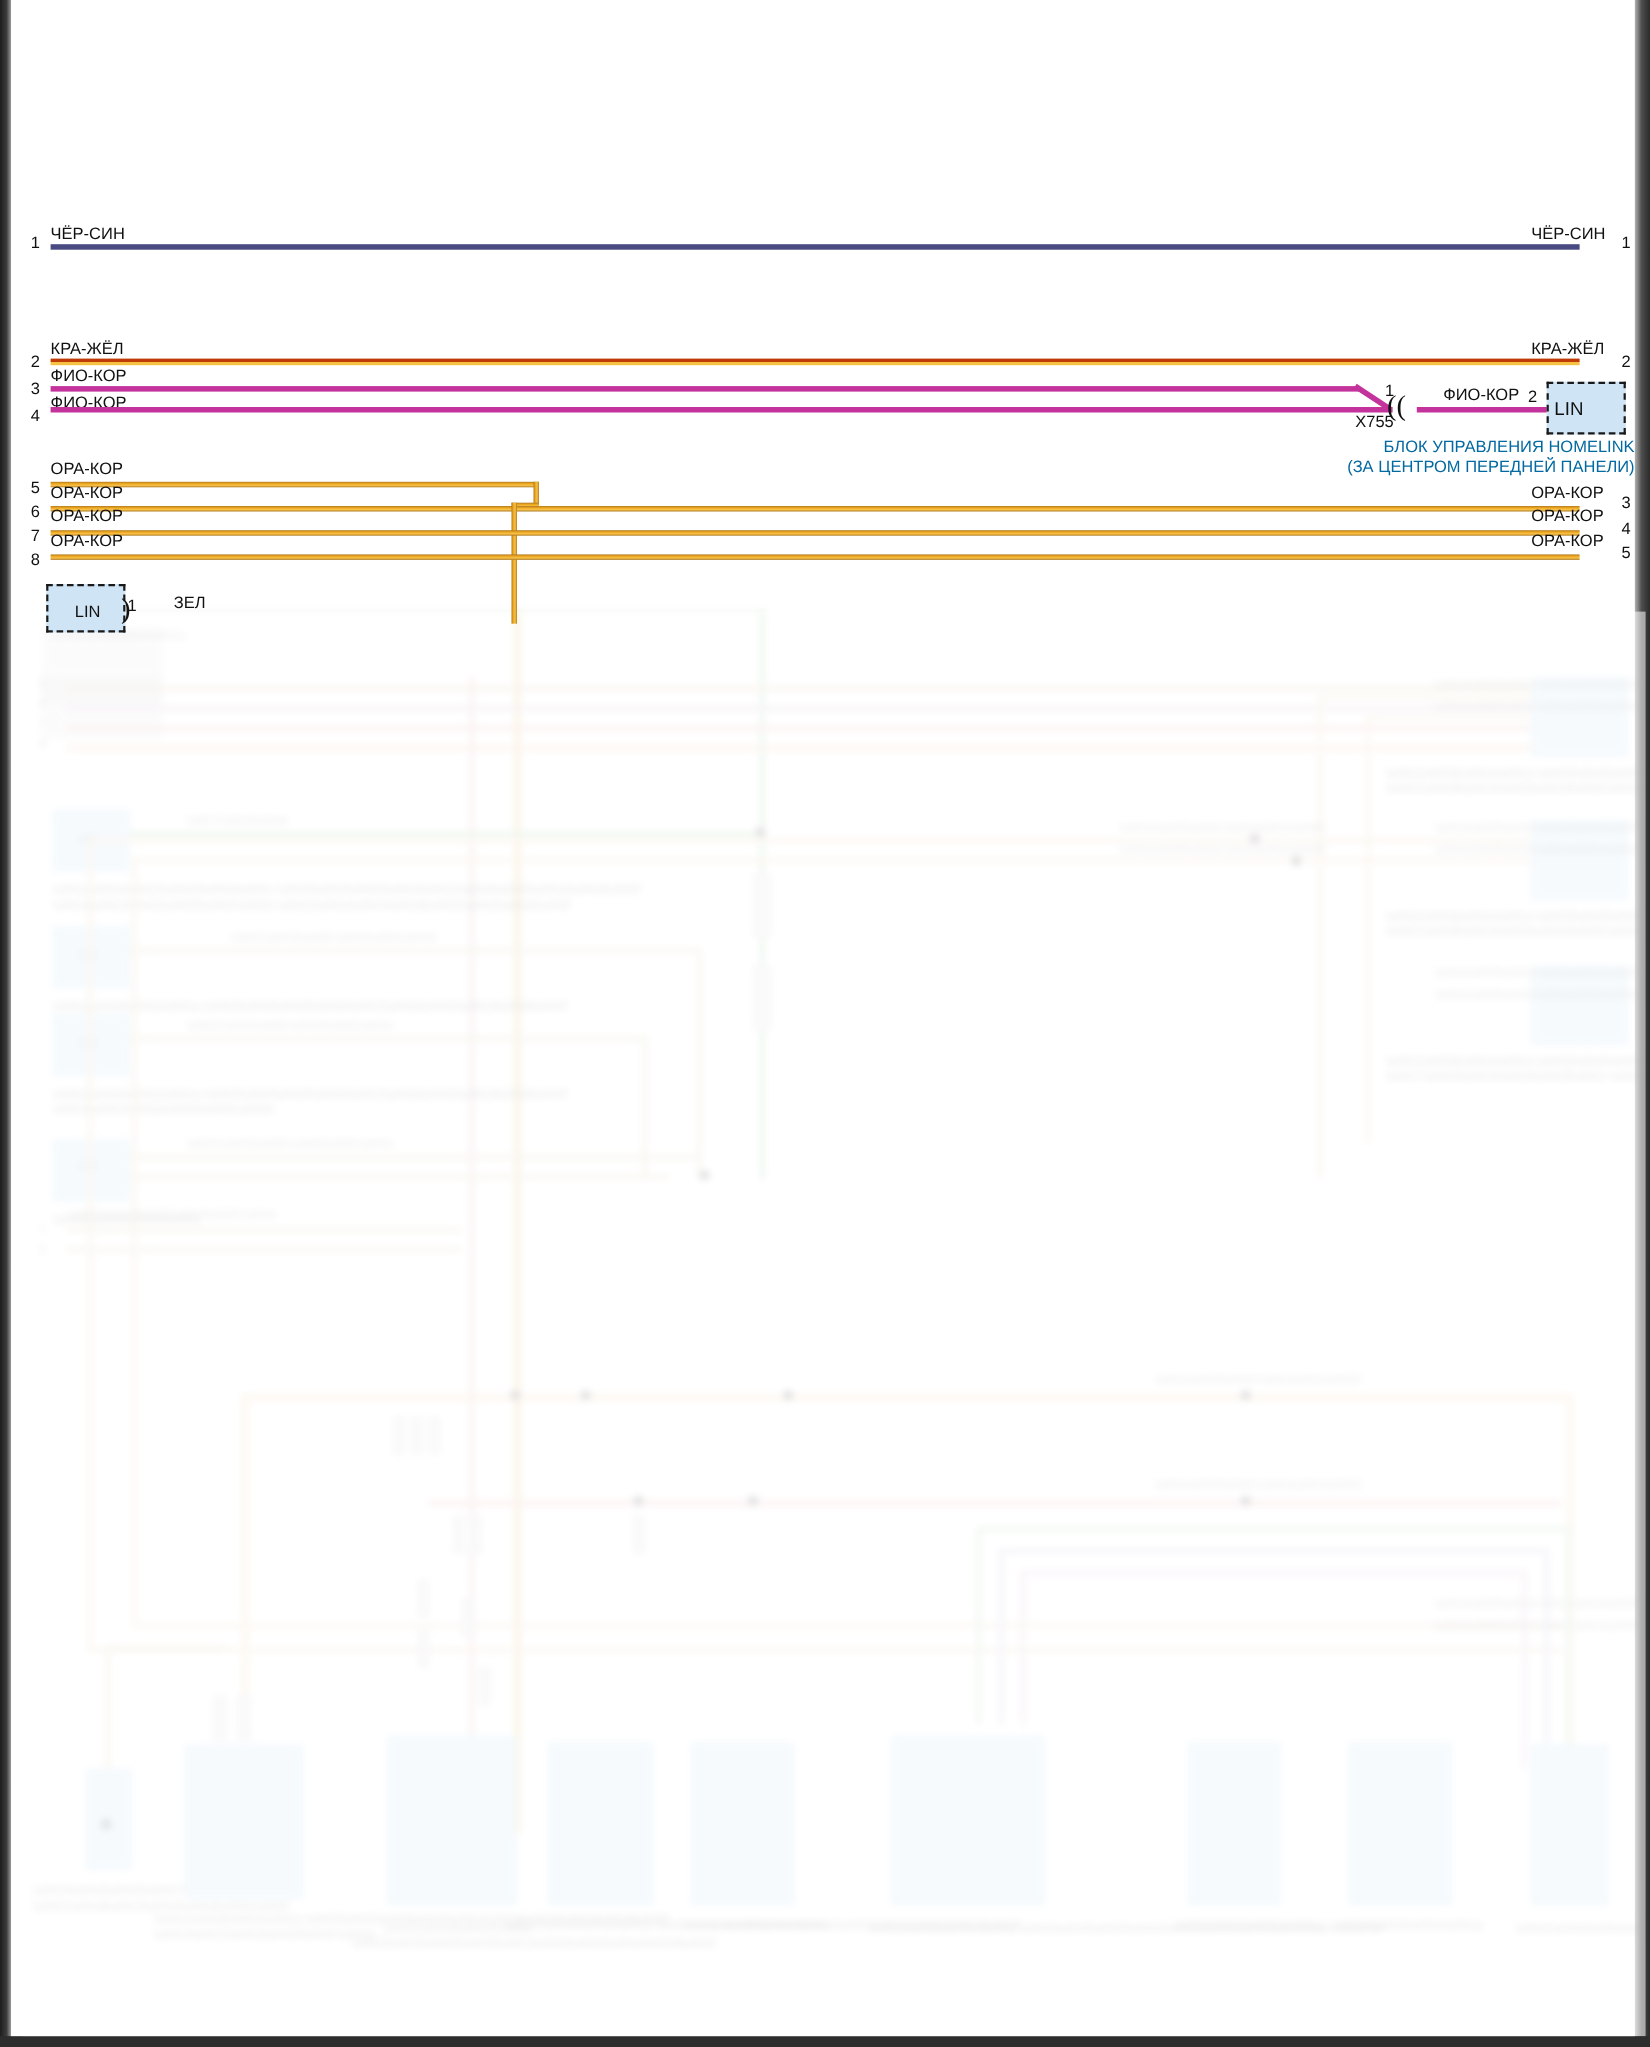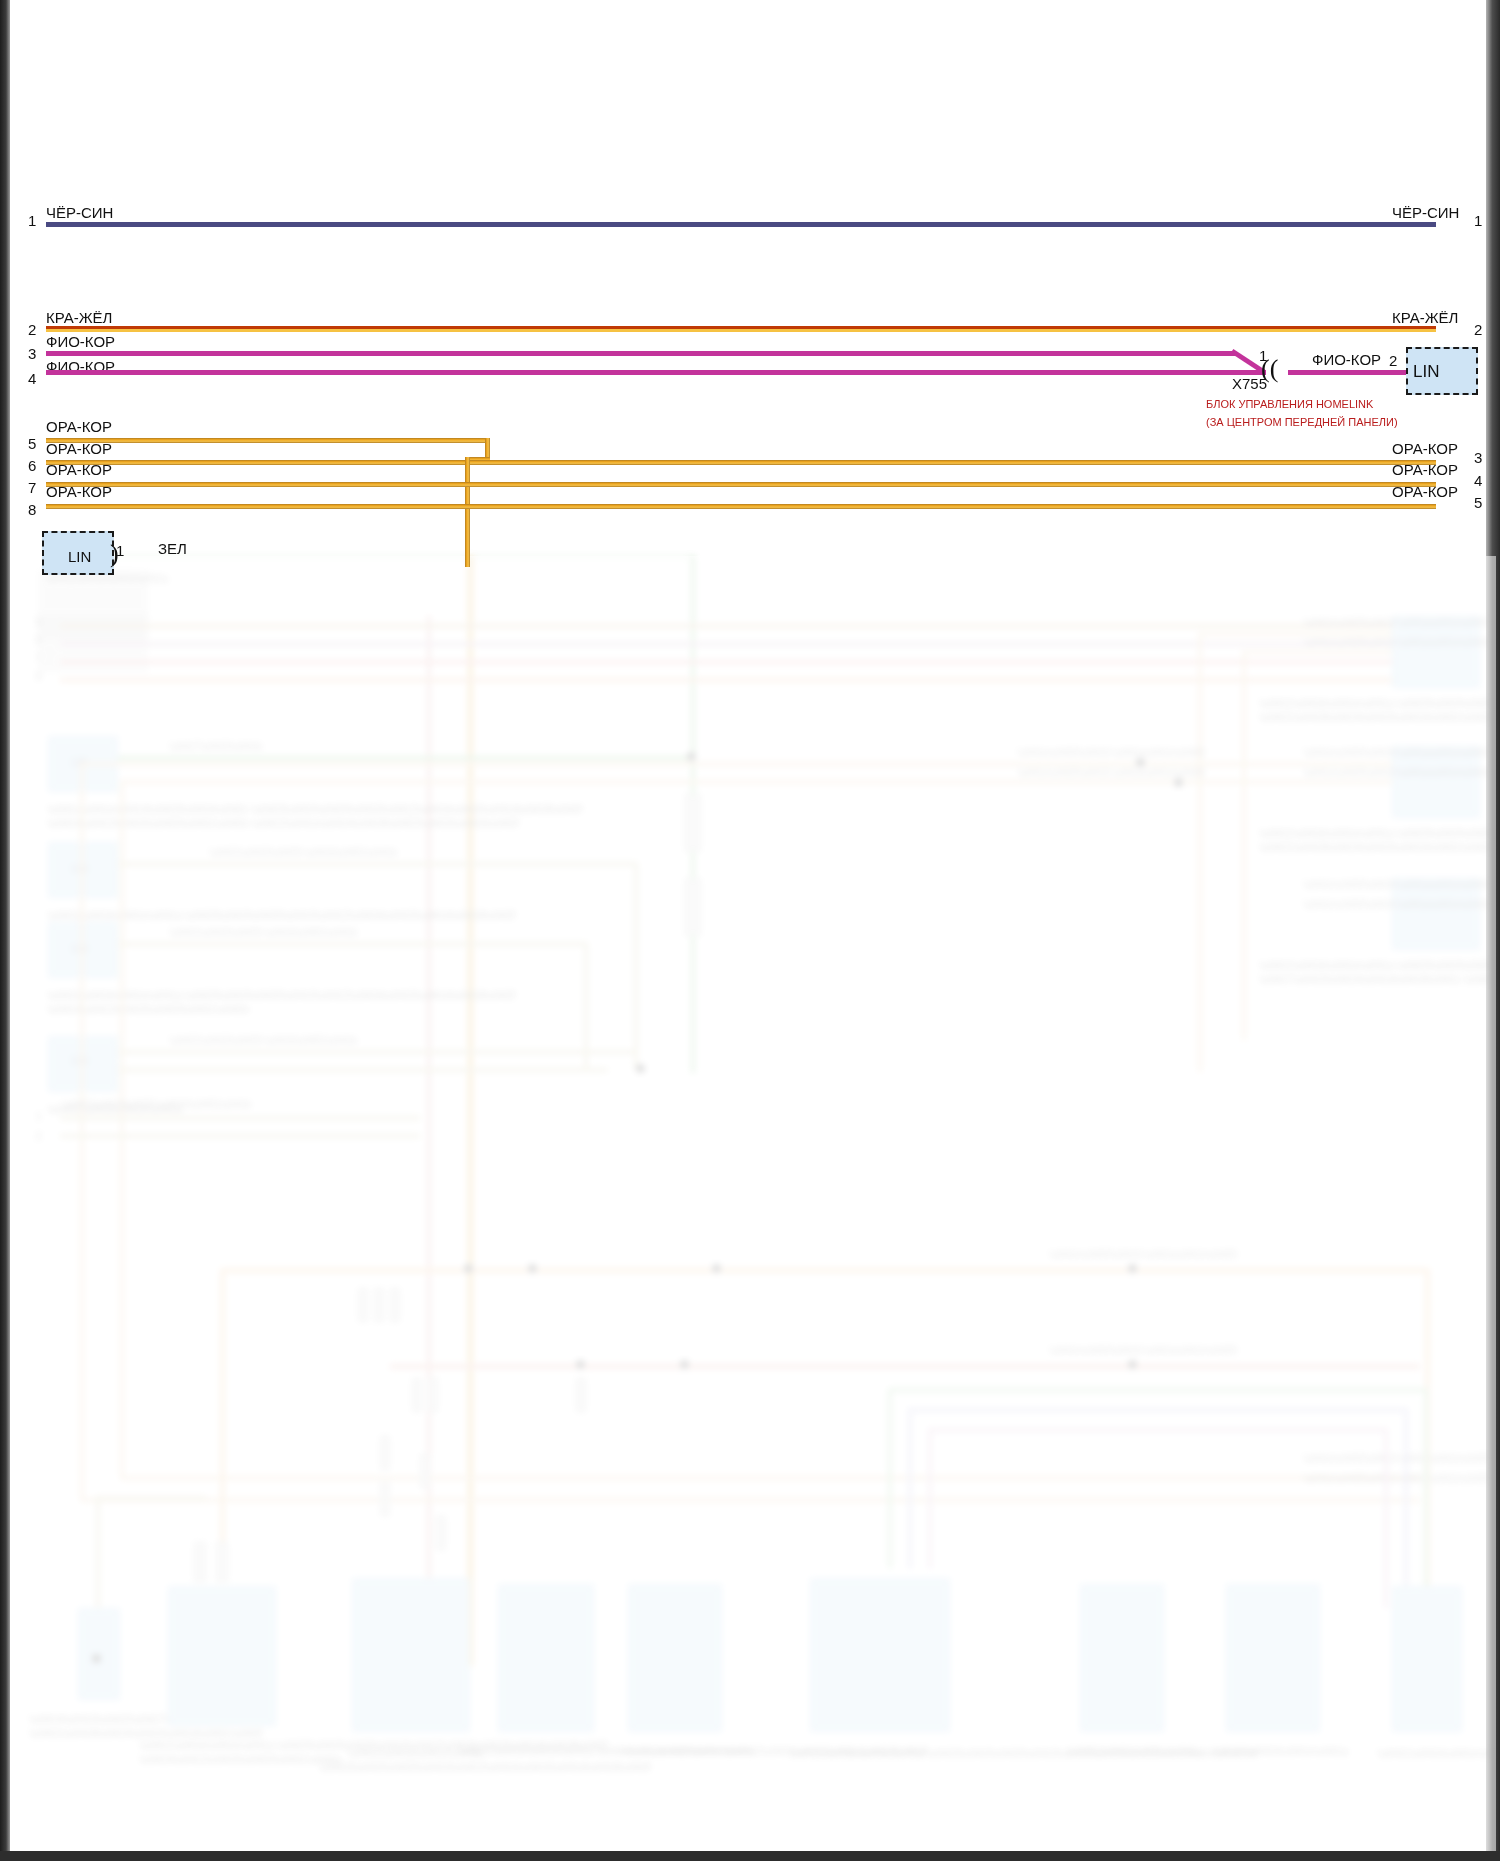--- a/index.html
+++ b/index.html
@@ -45,22 +45,22 @@
   
   .ecu-box {
     position:absolute;
     background:#cfe4f5;
     border:2px dashed #1a1a1a;
   }
   .ecu-pin-text {
     position:absolute; font-size:17px; color:#111; line-height:1;
   }
   .ecu-caption {
-    position:absolute; font-size:11px; color:#b91c1c; line-height:1.25;
-    text-align:left; white-space:nowrap;
+    position:absolute; font-size:15px; color:#0369a1; line-height:1.25;
+    text-align:right; white-space:nowrap;
   }
   .conn-label { position:absolute; font-size:15px; color:#111; line-height:1; }
 
   
   .conn-glyph {
     position:absolute; font-size:26px; color:#111; line-height:1;
     font-family:"Liberation Serif", serif;
   }
 
   

